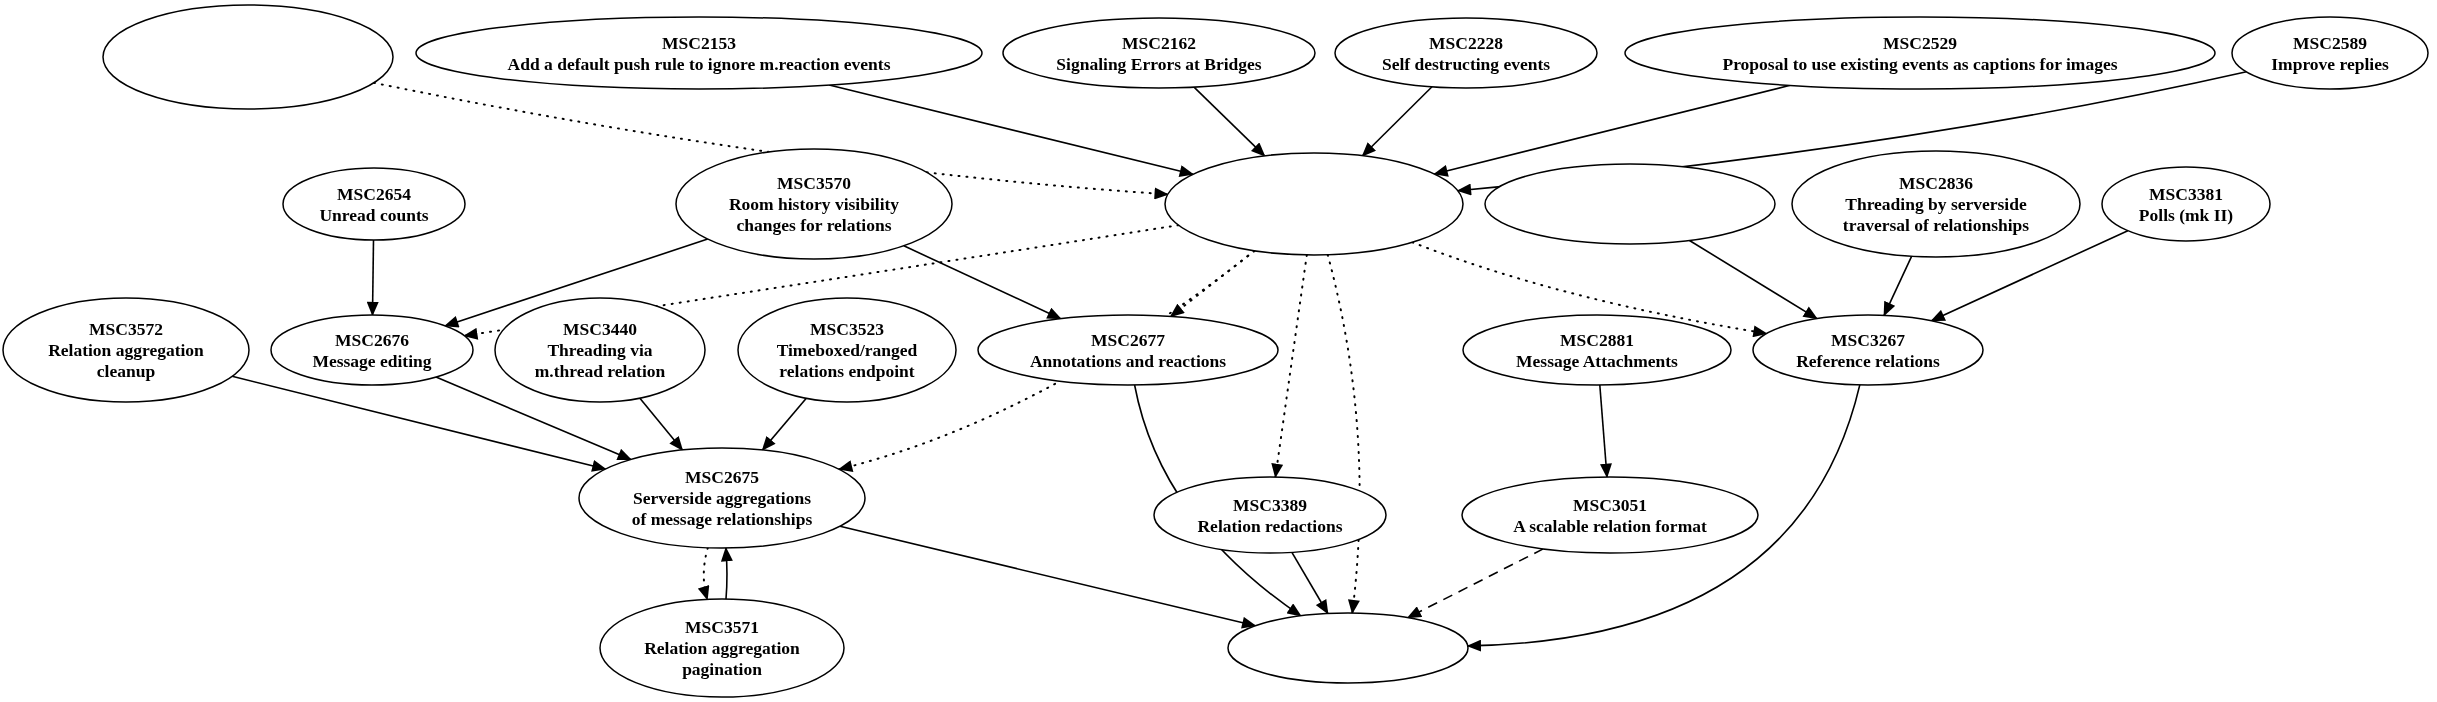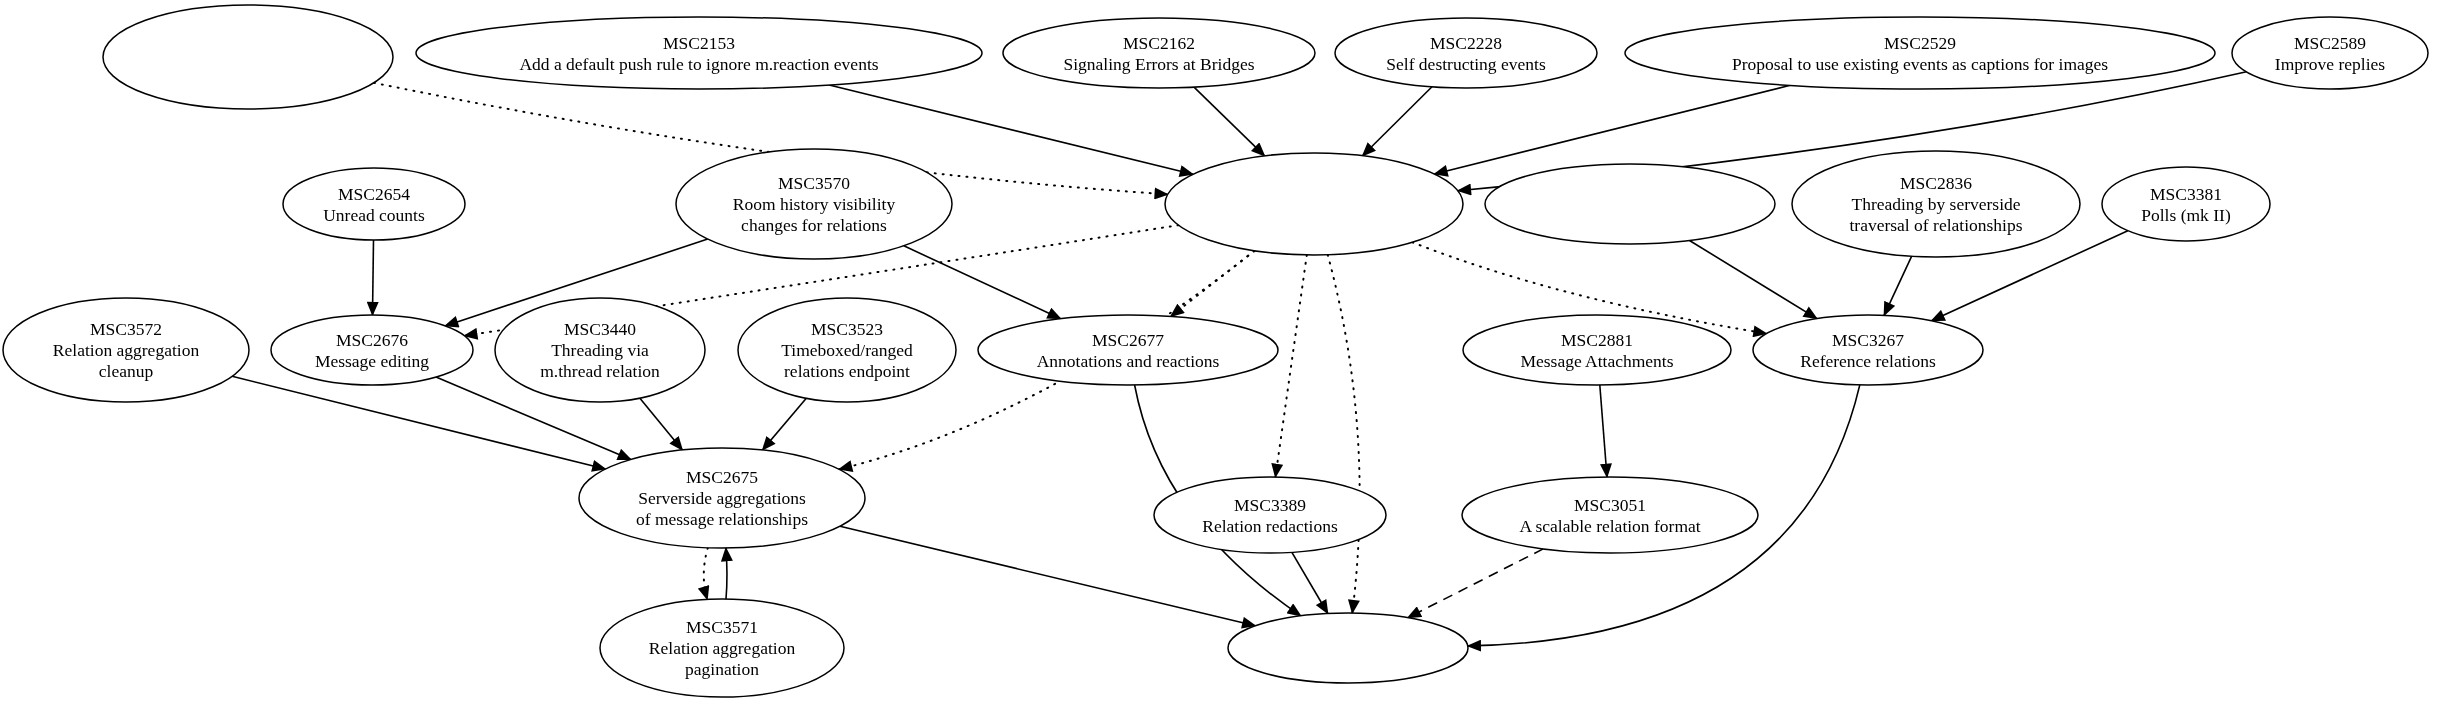--- a/index.html
+++ b/index.html
@@ -2,20 +2,21 @@
 <html><head>
 <meta charset="utf-8">
 <style>
   html,body{margin:0;padding:0;background:#ffffff;}
   .canvas{
     position:relative;
     width:2437px;height:702px;
     background:#ffffff;
     font-family:"Liberation Serif", serif;
     overflow:hidden;
+    font-weight:bold;
   }
   svg{position:absolute;left:0;top:0;}
   .edge{fill:none;stroke:#000;stroke-width:1.6;}
   .edge.dotted{stroke-dasharray:1 7;stroke-linecap:round;stroke-width:2;}
   .edge.dashed{stroke-dasharray:10 7;}
   .node-ellipse{fill:#ffffff;stroke:#000000;stroke-width:1.5;}
   .node-label{font-family:"Liberation Serif", serif;font-size:17.5px;}
 </style>
 </head>
 <body>

